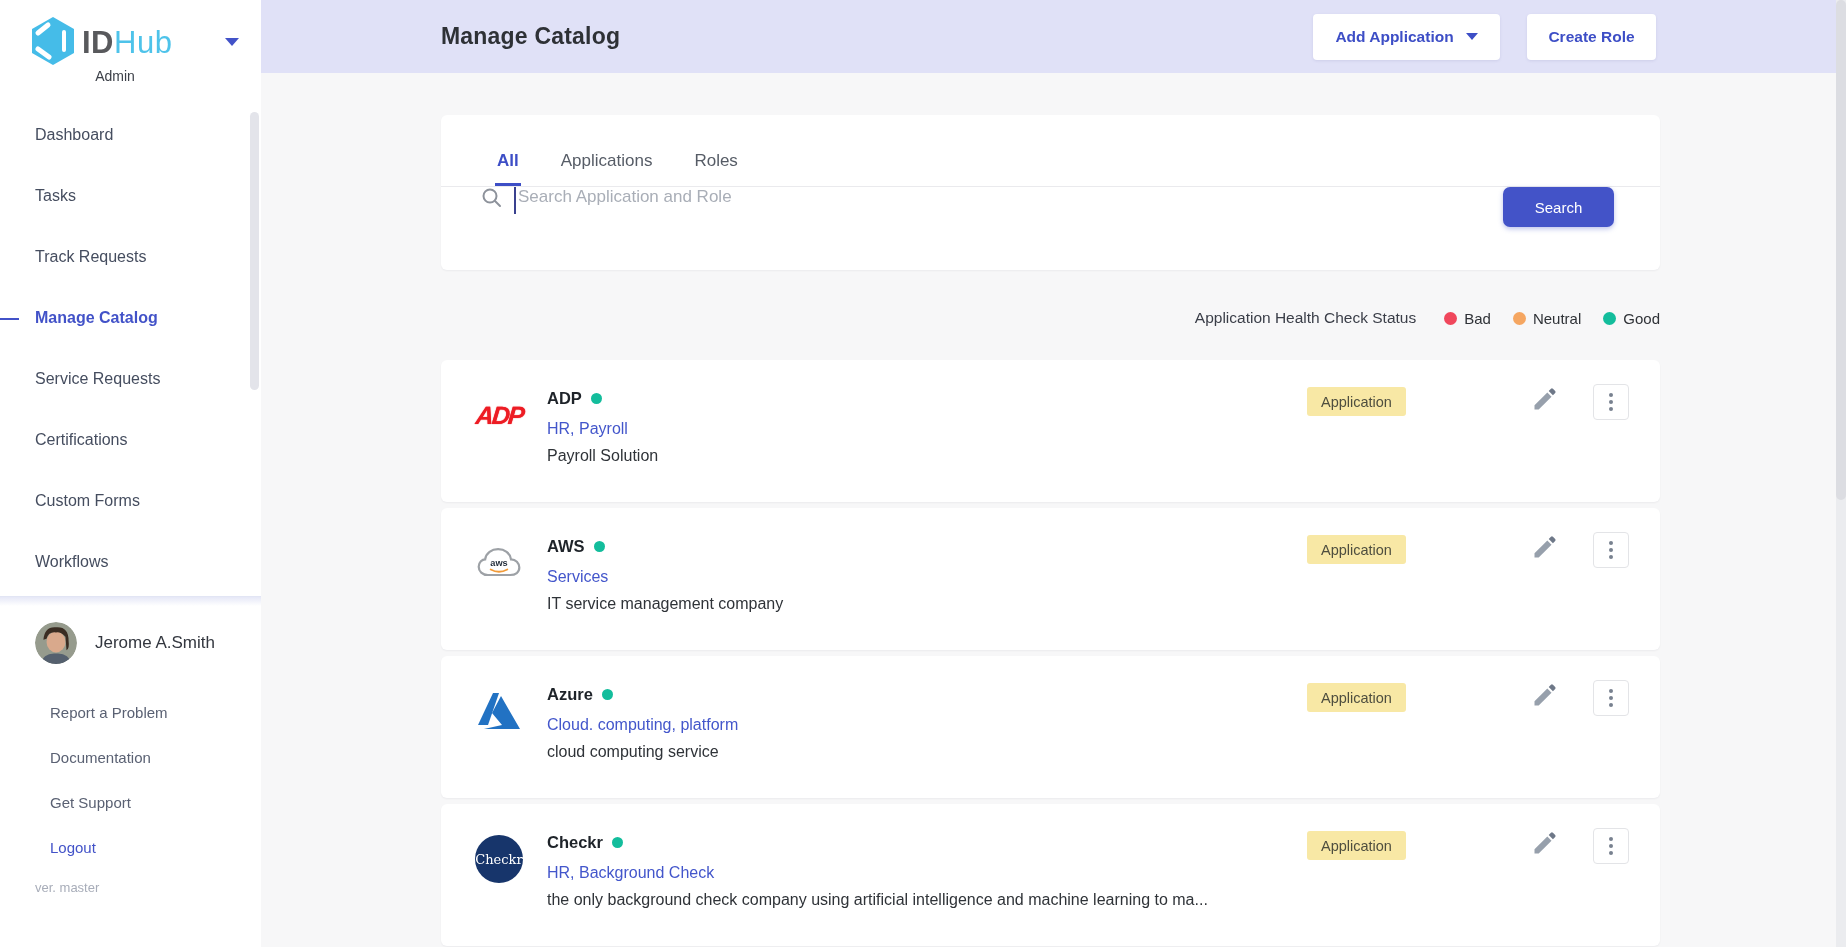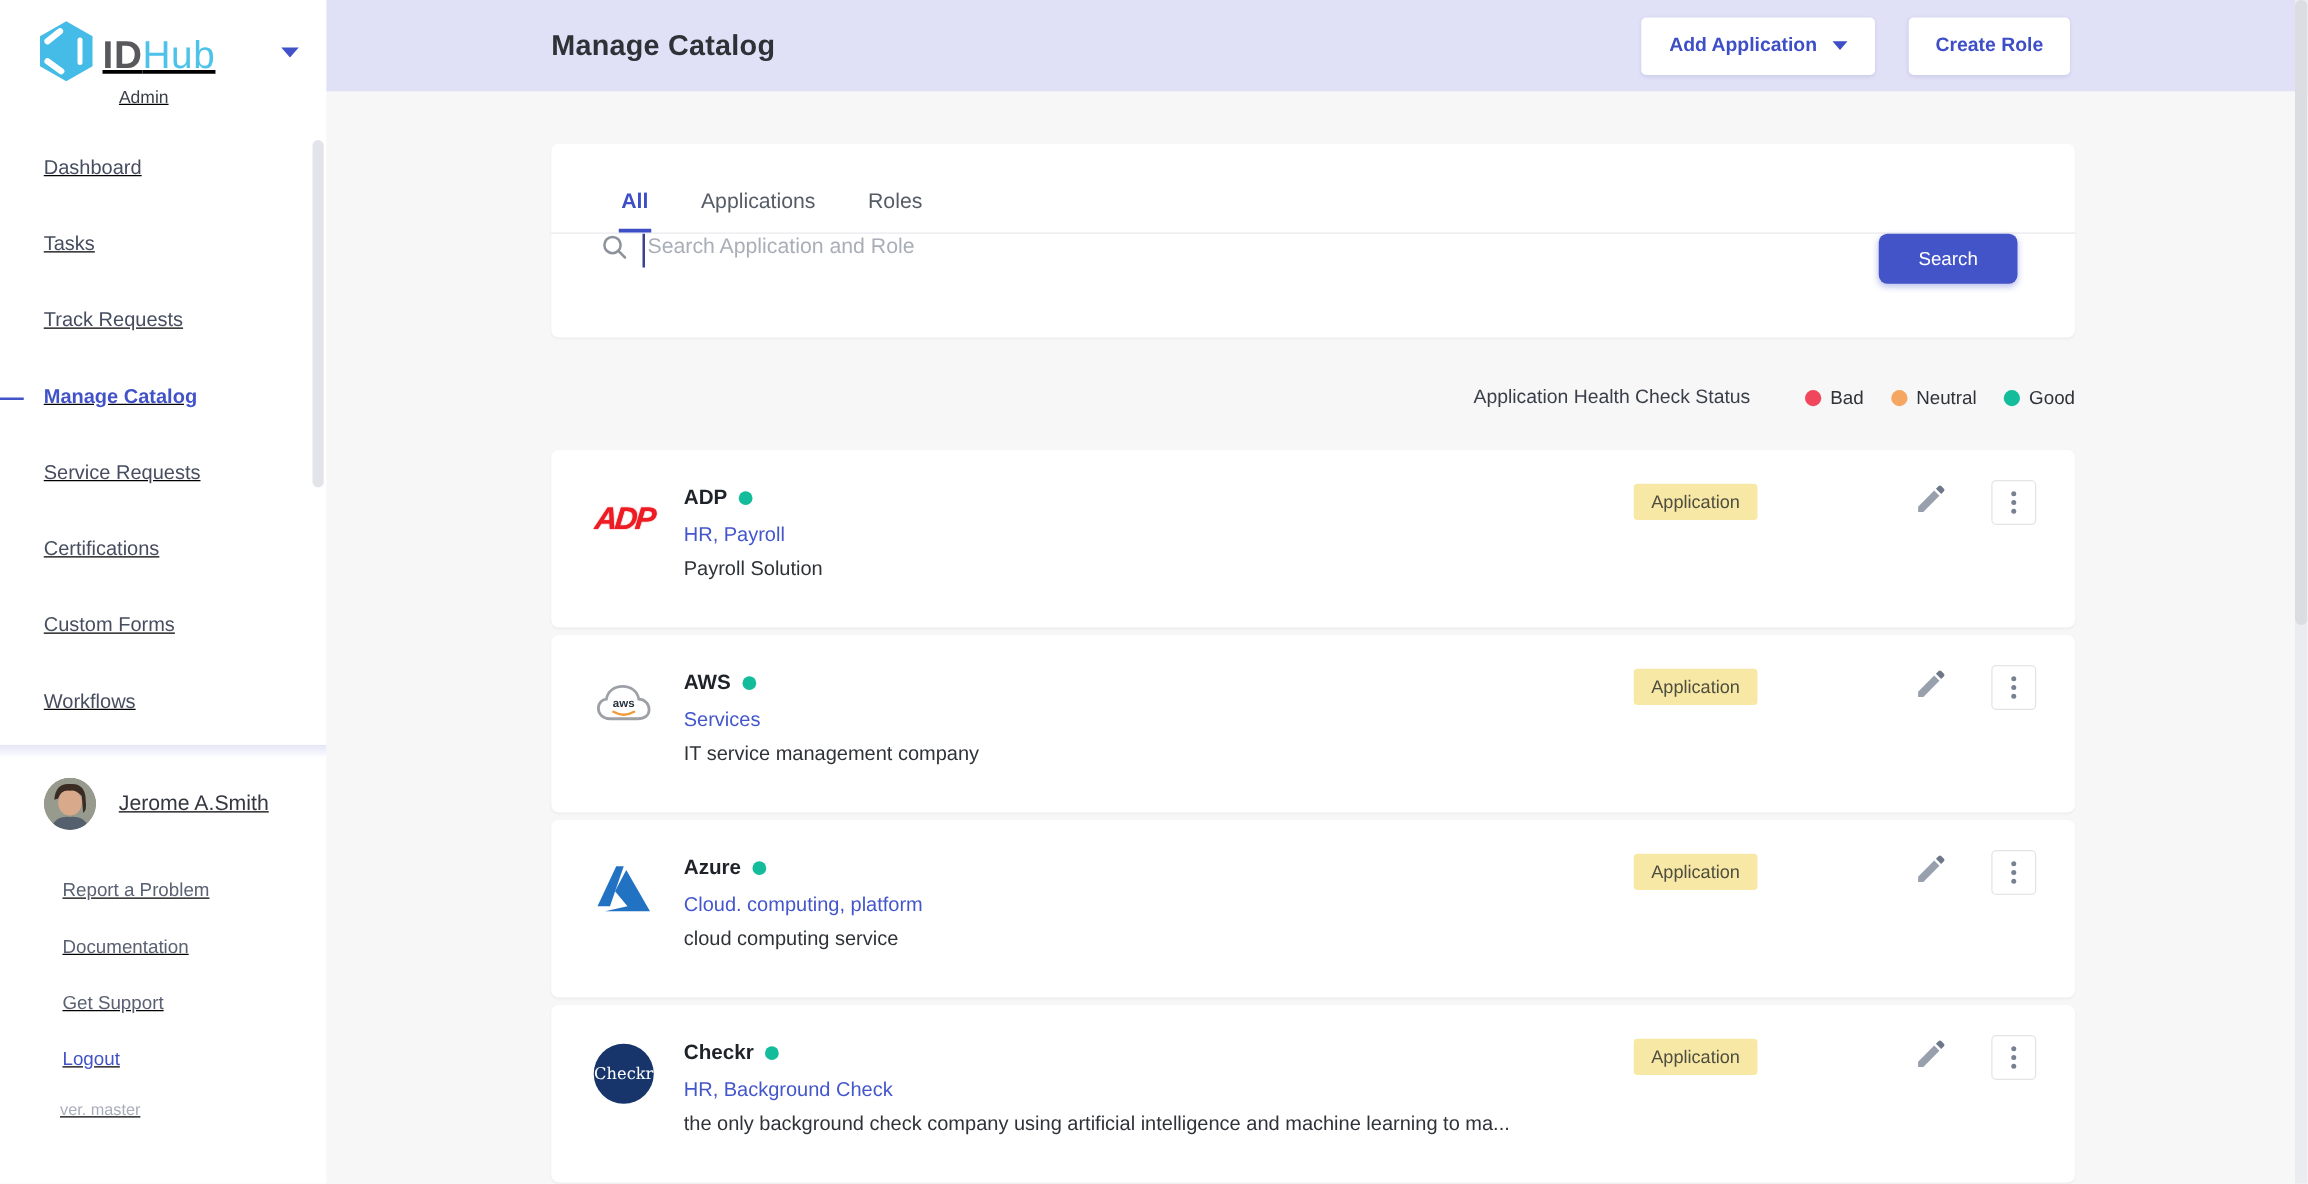--- a/index.html
+++ b/index.html
@@ -1,21 +1,21 @@
 <!DOCTYPE html>
 <html><head>
 <meta charset="utf-8">
 <style>
   * { margin:0; padding:0; box-sizing:border-box; }
   html,body { width:1846px; height:947px; }
   body { font-family:"Liberation Sans", sans-serif; background:#F7F7F8; overflow:hidden; }
   .screen { position:relative; width:1846px; height:947px; overflow:hidden; }
 
   
-  .sidebar { position:absolute; left:0; top:0; bottom:0; width:261px; background:#FFFFFF; z-index:5;text-decoration:underline; }
+  .sidebar { position:absolute; left:0; top:0; bottom:0; width:261px; background:#FFFFFF; z-index:5; }
   .logo-block { position:relative; padding:16px 0 0 30px; height:88px; }
   .logo-row { display:flex; align-items:center; }
   .hex-logo { flex:0 0 auto; }
   .brand-text { margin-left:6px; font-size:31px; letter-spacing:0.5px; }
   .brand-id { color:#58595C; font-weight:700; }
   .brand-hub { color:#4EC3EA; font-weight:400; }
   .brand-caret { position:absolute; right:22px; top:38px; width:0; height:0;
     border-left:7px solid transparent; border-right:7px solid transparent; border-top:8px solid #4252C8; cursor:pointer; }
   .logo-subtitle { margin-left:50px; margin-top:-2px; font-size:14px; color:#3C4048; text-align:center; width:70px; }
 
@@ -32,21 +32,21 @@
   .user-row { display:flex; align-items:center; padding:16px 0 0 35px; }
   .avatar { width:42px; height:42px; border-radius:50%; overflow:hidden; flex:0 0 auto; }
   .user-name { margin-left:18px; font-size:17px; color:#33373F; }
 
   .side-links { margin-top:26px; }
   .side-link { height:45px; display:flex; align-items:center; padding-left:50px; font-size:15px; color:#5A6173; cursor:pointer; }
   .side-link.logout { color:#4252C8; }
 
   .powered { padding:18px 0 0 35px; font-size:13px; color:#A8ADB9; display:flex; align-items:center; gap:7px; }
   .sath-brand { color:#2E2F38; font-weight:700; font-size:14px; letter-spacing:-0.5px; }
-  .version { padding:10px 0 0 48px; font-size:13px; color:#A8ADB9; }
+  .version { padding:10px 0 0 35px; font-size:13px; color:#A8ADB9; }
 
   .side-scrollbar { position:absolute; right:2px; top:112px; width:9px; height:278px; background:#E3E4EA; border-radius:5px; }
 
   
   .main { position:absolute; left:261px; top:0; right:0; bottom:0; }
   .topbar { height:73px; background:#E0E1F7; display:flex; align-items:center; padding:0 190px 0 180px; }
   .page-title { font-size:23px; font-weight:600; color:#2E3136; letter-spacing:0.2px; }
   .topbar-spacer { flex:1; }
   .top-btn { height:46px; background:#FFFFFF; border:none; border-radius:4px; color:#3D4EC6;
     font-family:"Liberation Sans", sans-serif; font-size:15.5px; font-weight:700;
@@ -68,21 +68,21 @@
   .search-row { height:82px; display:flex; align-items:flex-start; padding:0 46px 0 40px; }
   .search-icon { flex:0 0 auto; margin-right:12px; }
   .text-caret { width:2px; height:27px; background:#3A418F; margin-right:2px; }
   .search-input { flex:1; border:none; outline:none; font-family:"Liberation Sans", sans-serif;
     font-size:17px; color:#333; background:transparent; }
   .search-input::placeholder { color:#A9AEB7; }
   .search-btn { width:111px; height:40px; background:#4353C8; color:#FFFFFF; border:none; border-radius:7px;
     font-family:"Liberation Sans", sans-serif; font-size:15px; box-shadow:0 2px 5px rgba(67,83,200,0.35); cursor:pointer; }
 
   .legend-row { display:flex; justify-content:flex-end; align-items:center; margin-top:36px; margin-bottom:30px; height:24px; }
-  .legend-label { font-size:15.5px; color:#3A3E48; margin-right:22px; }
+  .legend-label { font-size:15.5px; color:#3A3E48; margin-right:6px; }
   .legend-item { display:flex; align-items:center; margin-left:22px; font-size:15px; color:#2F3237; }
   .legend-dot { width:13px; height:13px; border-radius:50%; margin-right:7px; }
   .dot-bad { background:#F0475C; }
   .dot-neutral { background:#F5A661; }
   .dot-good { background:#13BD9C; }
 
   
   .app-card { position:relative; height:142px; margin-bottom:6px; padding:29px 0 0 34px; display:flex; }
   .app-logo { width:48px; height:48px; flex:0 0 auto; margin-top:2px; display:flex; align-items:center; justify-content:center; }
   .app-info { margin-left:24px; }

